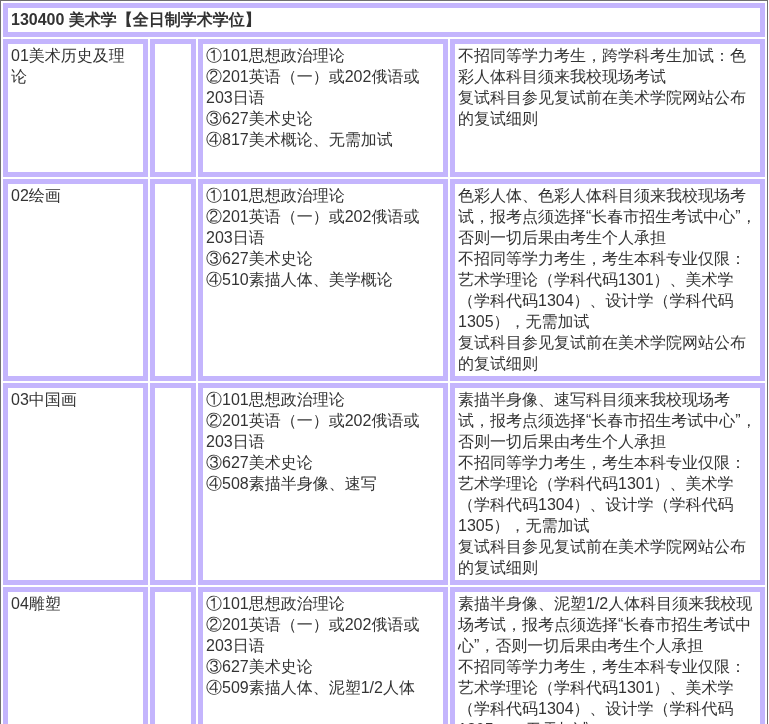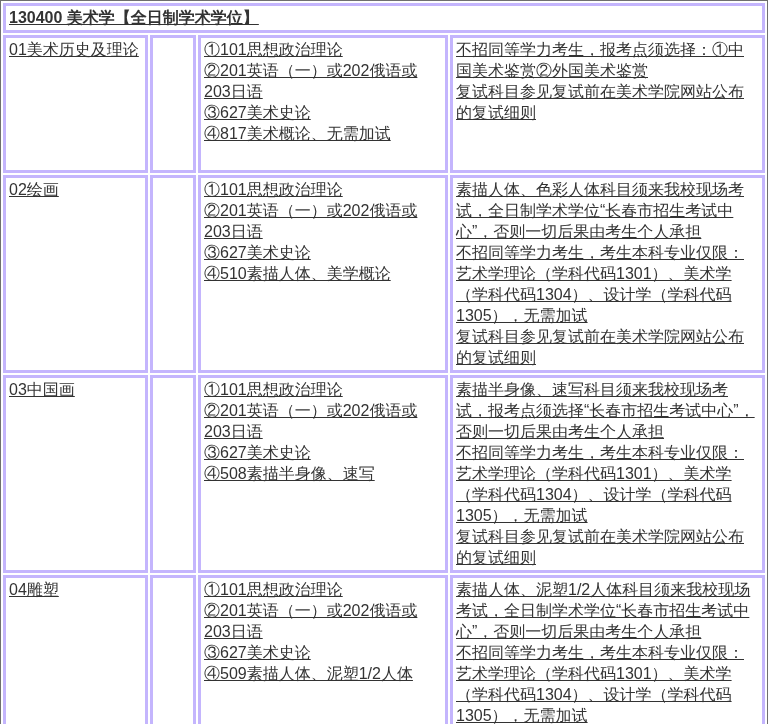--- a/index.html
+++ b/index.html
@@ -15,30 +15,29 @@
   }
   table.sched {
     border-collapse: separate;
     border-spacing: 2px;
     border: 1px solid #6f6f6f;
     width: 768px;
     table-layout: fixed;
     background: #ffffff;
   }
   table.sched td {
-    border: 3px solid #c4b5fd;
+    border: 5px solid #c4b5fd;
     vertical-align: top;
     padding: 1px 3px 2px 3px;
     font-size: 16px;
     line-height: 21px;
     color: #333333;
     overflow-wrap: break-word;
     box-sizing: border-box;
     background: #ffffff;
-    text-decoration: underline;
   }
   td.section-header {
     font-weight: bold;
     color: #000000;
     height: 22px;
     white-space: nowrap;
     overflow: hidden;
   }
   #rows-body tr:nth-child(1) td { height: 138px; }
   #rows-body tr:nth-child(2) td { height: 186px; margin-top: 21px; }
@@ -65,36 +64,36 @@
   <tr>
     <td class="c1">01美术历史及理论</td>
     <td class="c2"></td>
     <td class="c3">
           <div>①101思想政治理论</div>
           <div>②201英语（一）或202俄语或203日语</div>
           <div>③627美术史论</div>
           <div>④817美术概论、无需加试</div>
         </td>
     <td class="c4">
-          <div>不招同等学力考生，报考点须选择：①中国美术鉴赏②外国美术鉴赏</div>
+          <div>不招同等学力考生，跨学科考生加试：色彩人体科目须来我校现场考试</div>
           <div>复试科目参见复试前在美术学院网站公布的复试细则</div>
         </td>
   </tr>
 
   <tr>
     <td class="c1">02绘画</td>
     <td class="c2"></td>
     <td class="c3">
           <div>①101思想政治理论</div>
           <div>②201英语（一）或202俄语或203日语</div>
           <div>③627美术史论</div>
           <div>④510素描人体、美学概论</div>
         </td>
     <td class="c4">
-          <div>素描人体、色彩人体科目须来我校现场考试，全日制学术学位“长春市招生考试中心”，否则一切后果由考生个人承担</div>
+          <div>色彩人体、色彩人体科目须来我校现场考试，报考点须选择“长春市招生考试中心”，否则一切后果由考生个人承担</div>
           <div>不招同等学力考生，考生本科专业仅限：艺术学理论（学科代码1301）、美术学（学科代码1304）、设计学（学科代码1305），无需加试</div>
           <div>复试科目参见复试前在美术学院网站公布的复试细则</div>
         </td>
   </tr>
 
   <tr>
     <td class="c1">03中国画</td>
     <td class="c2"></td>
     <td class="c3">
           <div>①101思想政治理论</div>
@@ -112,20 +111,20 @@
   <tr>
     <td class="c1">04雕塑</td>
     <td class="c2"></td>
     <td class="c3">
           <div>①101思想政治理论</div>
           <div>②201英语（一）或202俄语或203日语</div>
           <div>③627美术史论</div>
           <div>④509素描人体、泥塑1/2人体</div>
         </td>
     <td class="c4">
-          <div>素描人体、泥塑1/2人体科目须来我校现场考试，全日制学术学位“长春市招生考试中心”，否则一切后果由考生个人承担</div>
+          <div>素描半身像、泥塑1/2人体科目须来我校现场考试，报考点须选择“长春市招生考试中心”，否则一切后果由考生个人承担</div>
           <div>不招同等学力考生，考生本科专业仅限：艺术学理论（学科代码1301）、美术学（学科代码1304）、设计学（学科代码1305），无需加试</div>
           <div>复试科目参见复试前在美术学院网站公布的复试细则</div>
         </td>
   </tr>
 </tbody>
 
 </table>
 
 </body></html>

